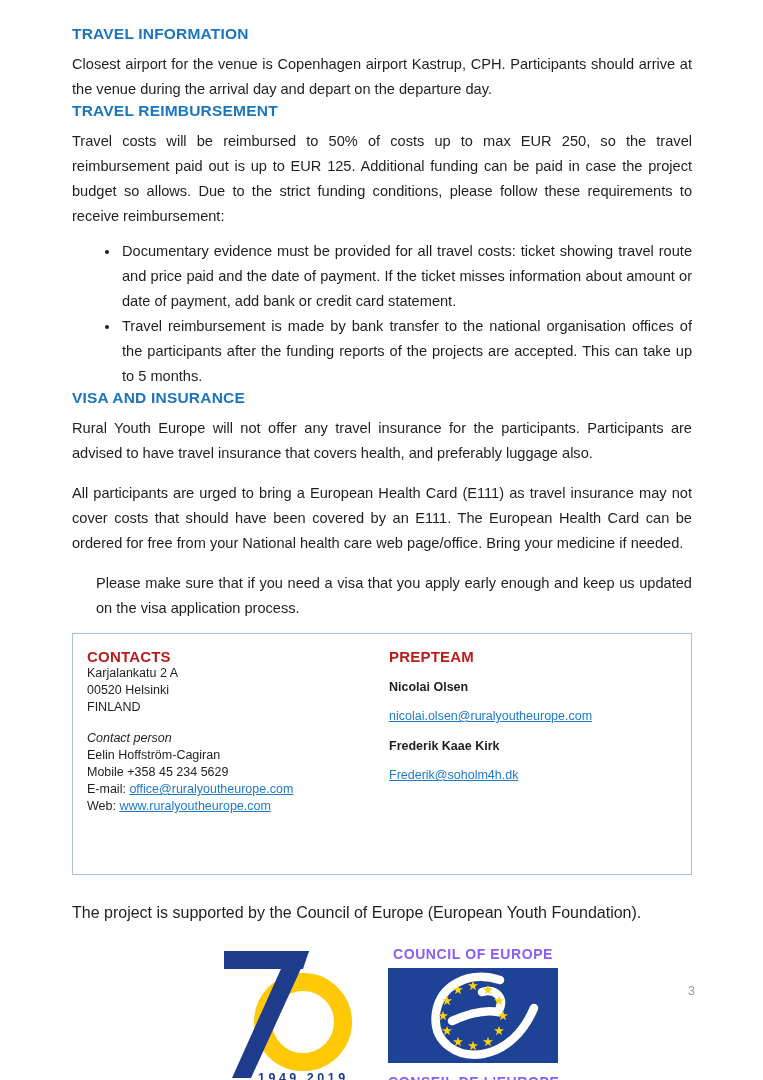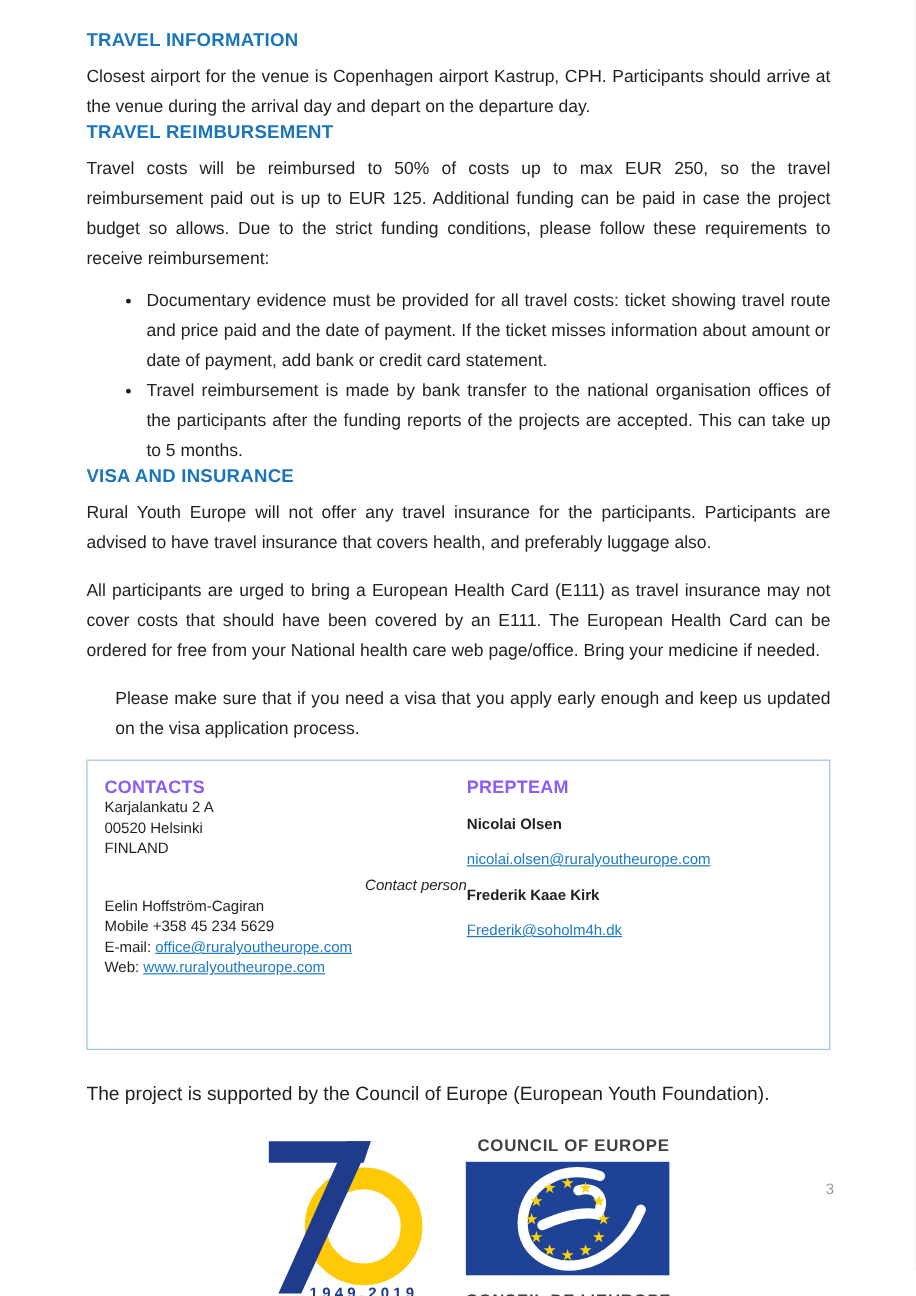--- a/index.html
+++ b/index.html
@@ -19,33 +19,33 @@
   ul.bullets li{font-size:14.6px;line-height:25px;text-align:justify;padding-left:2px;}
 
   p.bold-note{font-weight:400;margin-left:24px;}
 
   .contact-box{
     margin-top:12px;height:242px;box-sizing:border-box;
     border:1px solid #9CC3E6;padding:6px 14px;display:flex;
   }
   .box-col-left{width:302px;}
   .box-col-right{flex:1;}
-  h3.boxhead{font-size:15px;font-weight:700;color:#8b5cf6;margin:8px 0 0 0;letter-spacing:.2px;}
+  h3.boxhead{font-size:15px;font-weight:700;color:#b91c1c;margin:8px 0 0 0;letter-spacing:.2px;}
   .small{font-size:12.5px;line-height:17px;}
   .org{font-weight:700;margin-top:12px;}
-  .contact-person{font-style:italic;margin-top:14px;text-align:right;}
+  .contact-person{font-style:italic;margin-top:14px;}
   .member-name{font-weight:700;font-size:12.5px;line-height:16px;margin-top:14px;}
   .member-email{font-size:12.5px;line-height:16px;margin-top:13px;}
   a.doc-link{color:#1E7AC6;text-decoration:underline;cursor:pointer;text-align:right;}
 
   .support-note{margin-top:30px;font-size:16px;line-height:16px;text-align:left;}
 
   .logos-row{margin-top:25px;display:flex;justify-content:center;gap:16px;align-items:flex-start;transform:translateX(8px);}
   .coe-logo{width:170px;text-align:center;}
-  .coe-caption{font-size:14px;font-weight:700;color:#404040;letter-spacing:.6px;white-space:nowrap;text-align:right;}
+  .coe-caption{font-size:14px;font-weight:700;color:#8b5cf6;letter-spacing:.6px;white-space:nowrap;}
   .coe-caption.top{margin-bottom:6px;}
   .coe-caption.bottom{margin-top:7px;}
 
   .page-number{position:absolute;top:984px;right:68px;font-size:12.5px;color:#9a9a9a;}
 </style>
 </head>
 <body>
 
 <div class="page">
   <div class="content">

